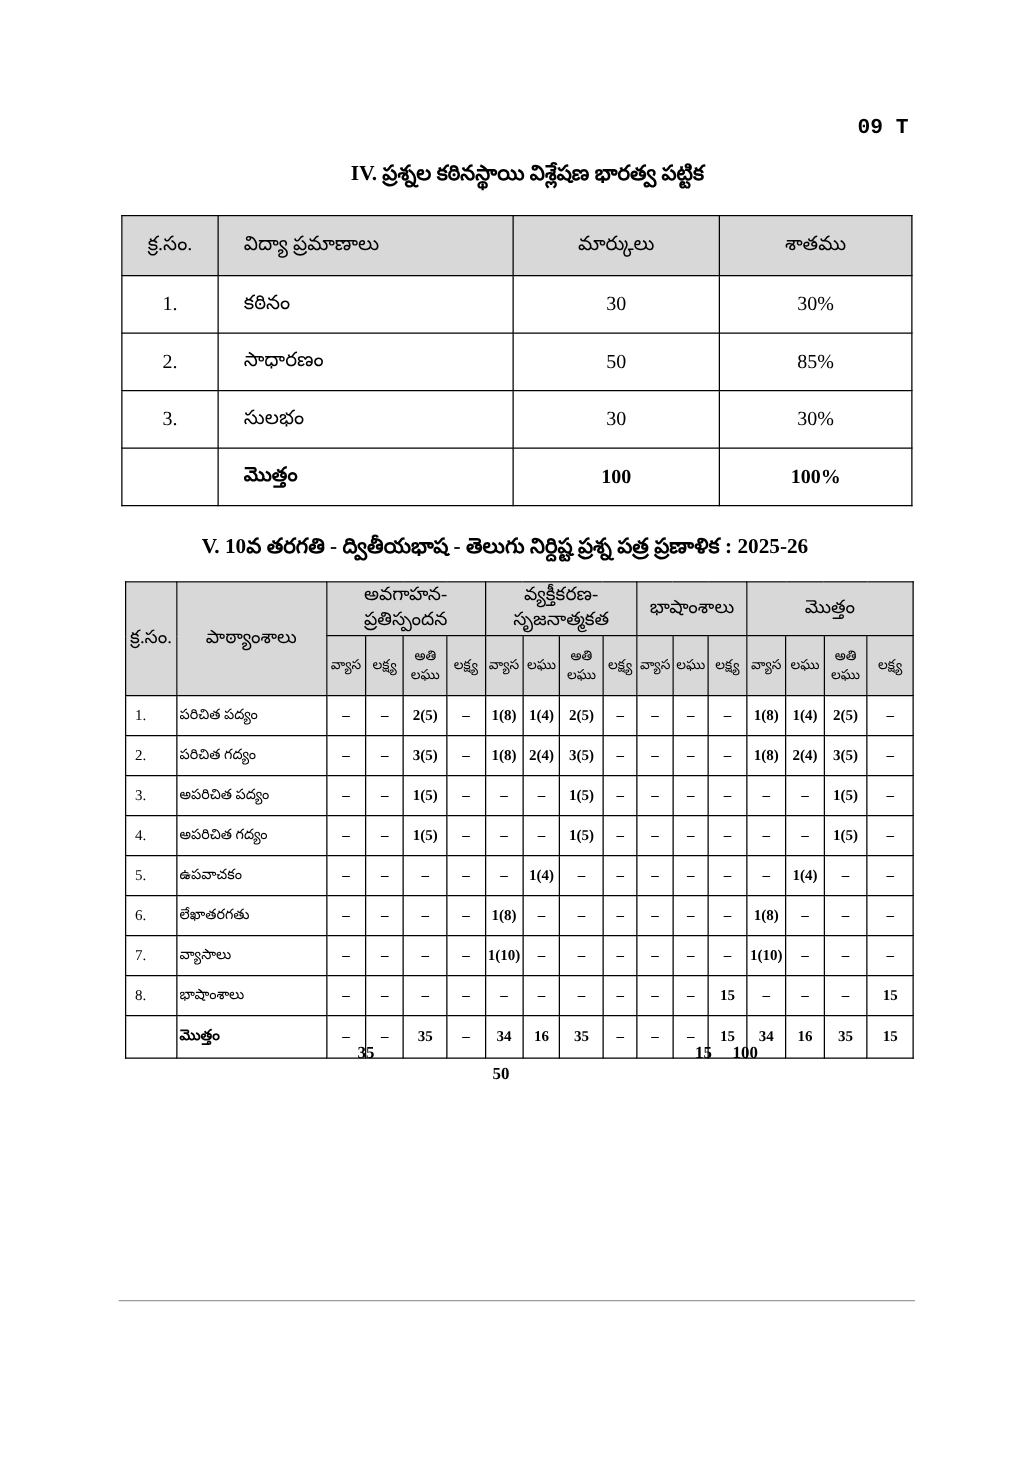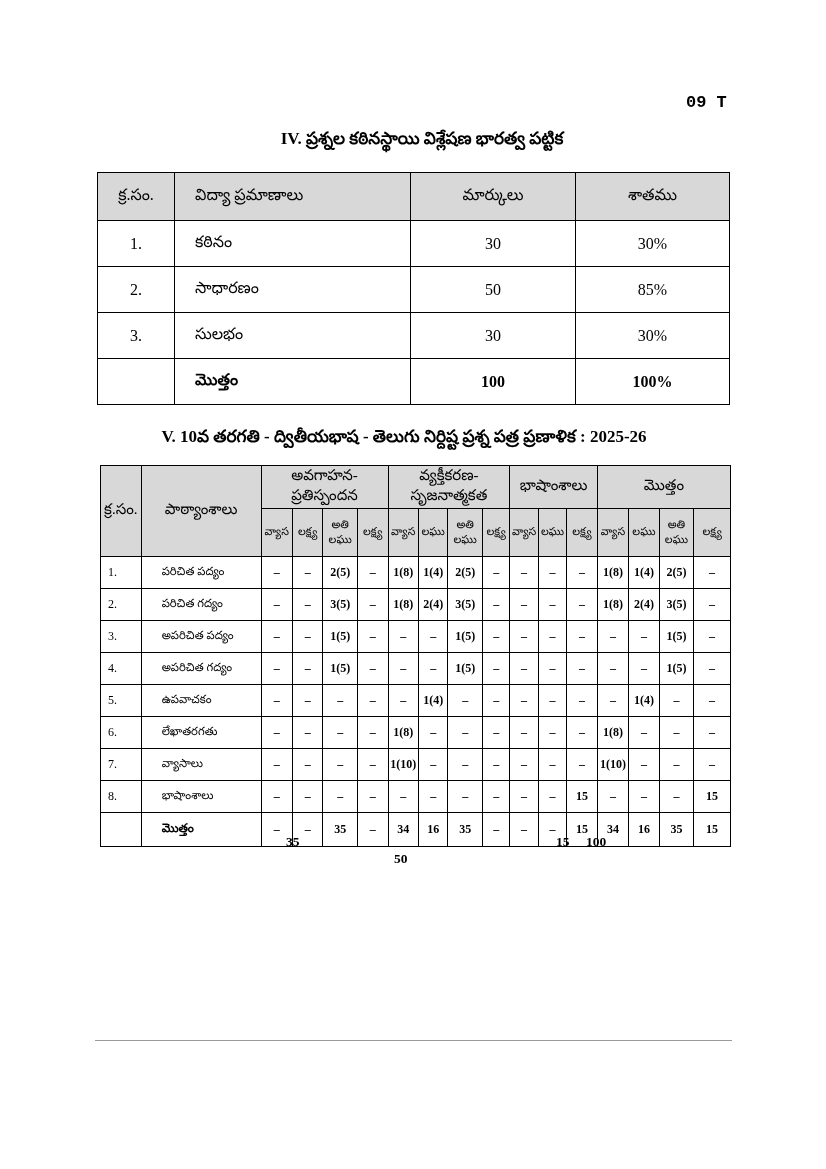--- a/index.html
+++ b/index.html
@@ -52,21 +52,21 @@
     padding: 1px; overflow: hidden;
   }
   .t2 thead tr.group-row th { height: 22px; font-size: 15px; }
   .t2 thead tr.sub-row th { height: 48px; font-size: 11px; vertical-align: middle; }
   .t2 tbody td {
     height: 32px; text-align: center; font-weight: bold;
     font-size: 12px; padding: 1px; overflow: hidden;
   }
   .t2 td.sno { font-weight: normal; text-align: left; padding-left: 7px; }
   .t2 td.lesson {
-    font-weight: normal; text-align: left; padding-left: 20px;
+    font-weight: normal; text-align: left; padding-left: 2px;
     font-size: 11.5px; white-space: nowrap;
   }
   .t2 tr.total-row td { font-weight: bold; height: 34px; }
   .t2 tr.total-row td.lesson { font-weight: bold; font-size: 12px; }
 
   .section-sum {
     position: absolute; top: 834px;
     font-weight: bold; font-size: 13.5px;
   }
   #sum-0 { left: 286px; }

